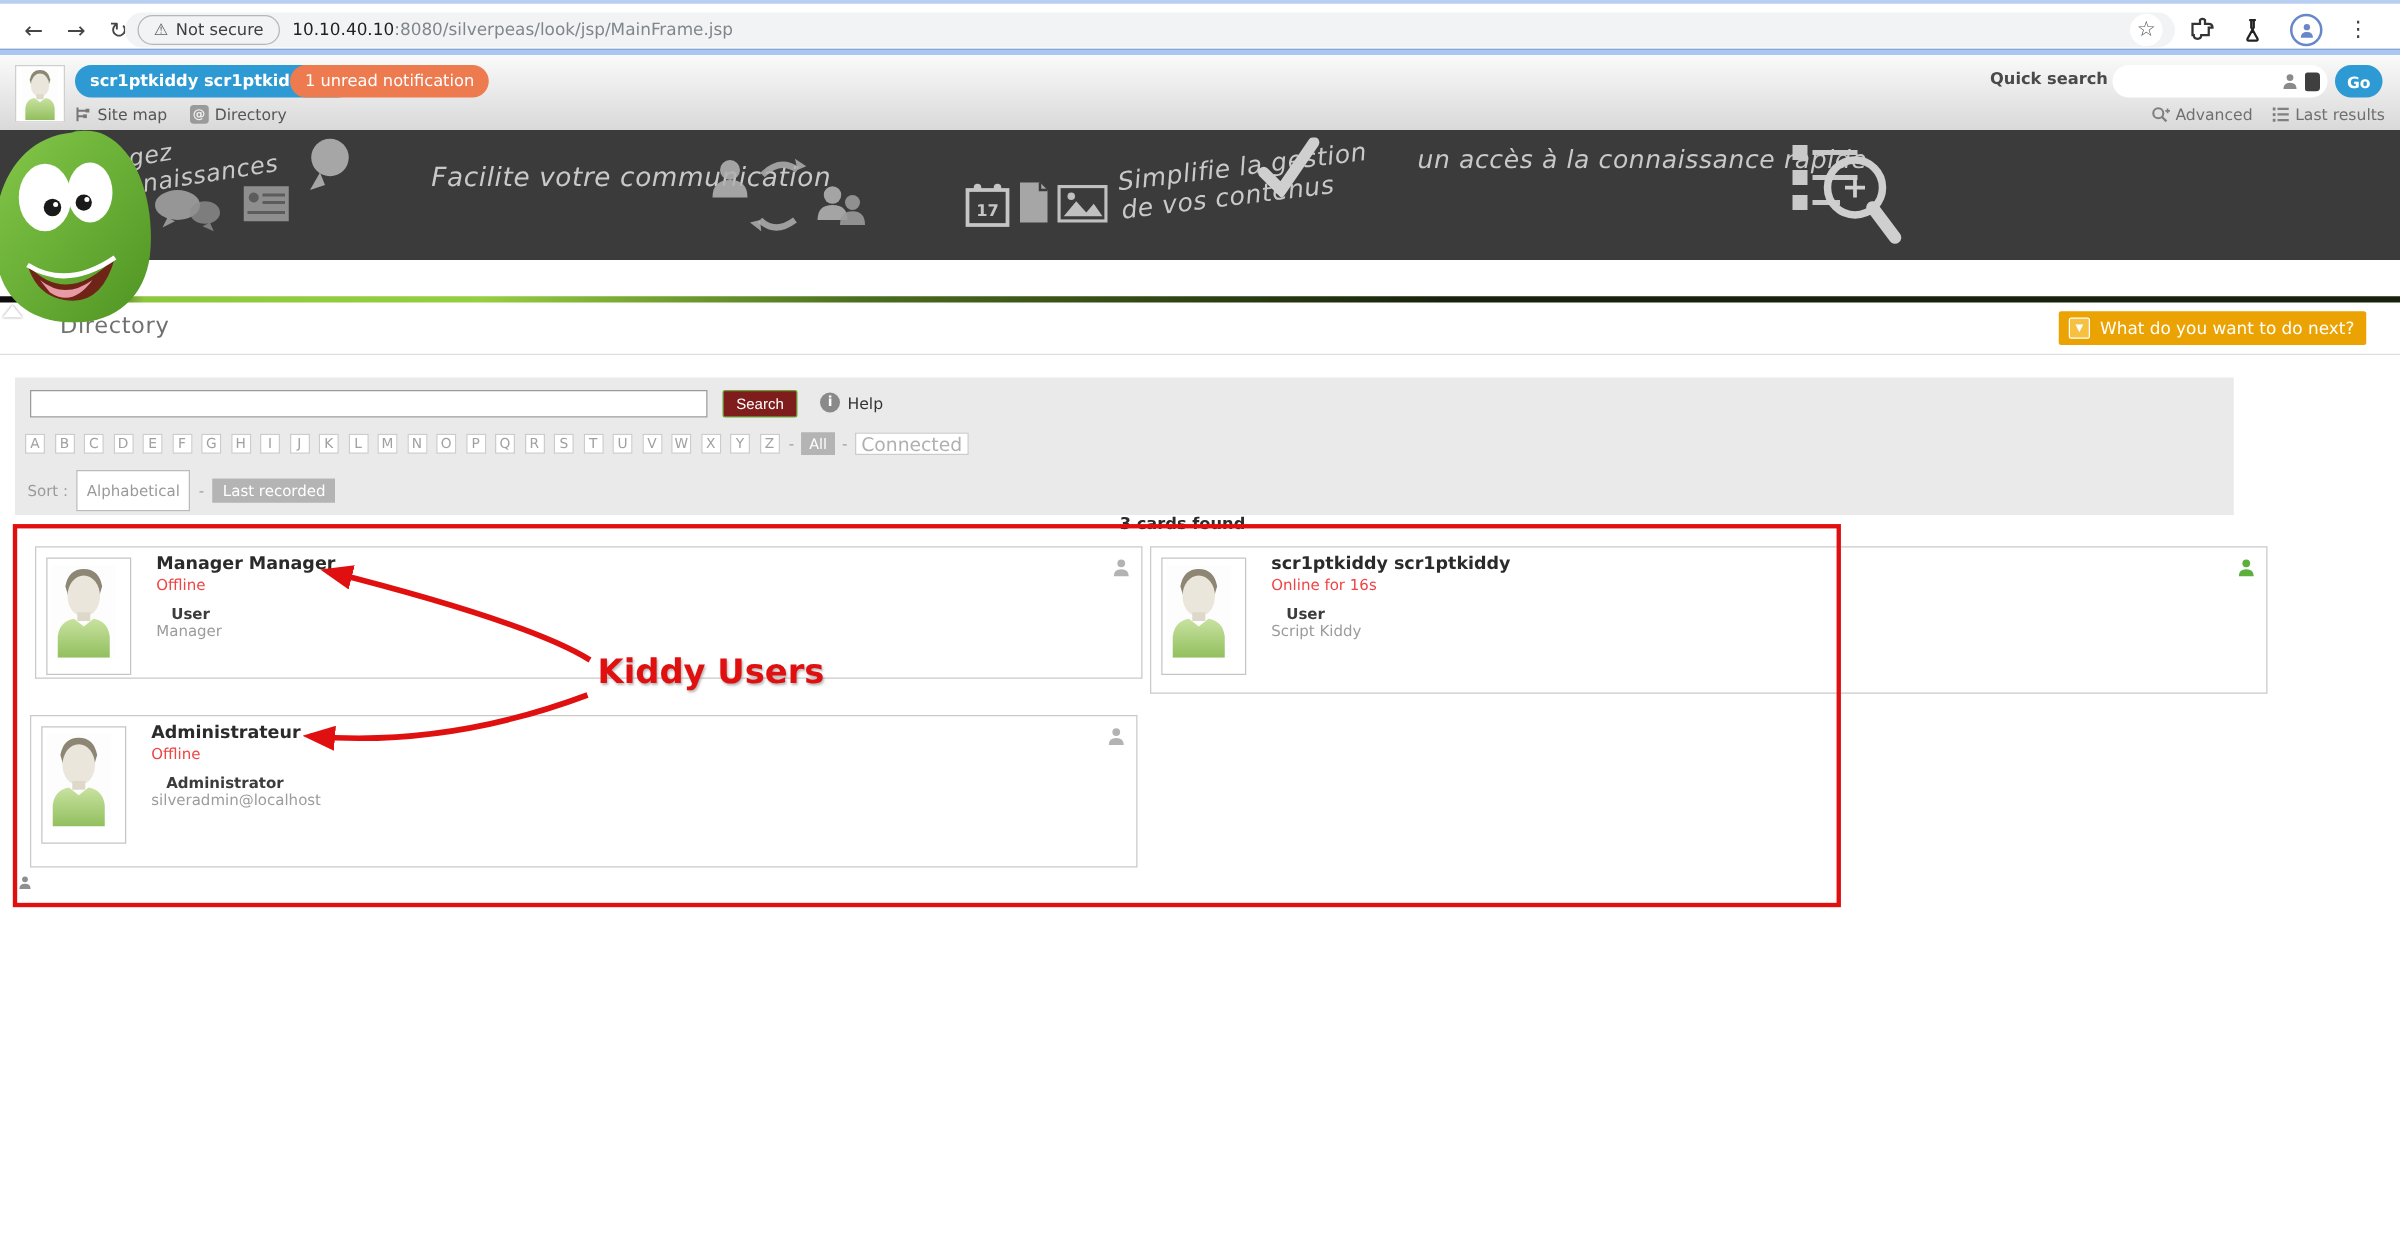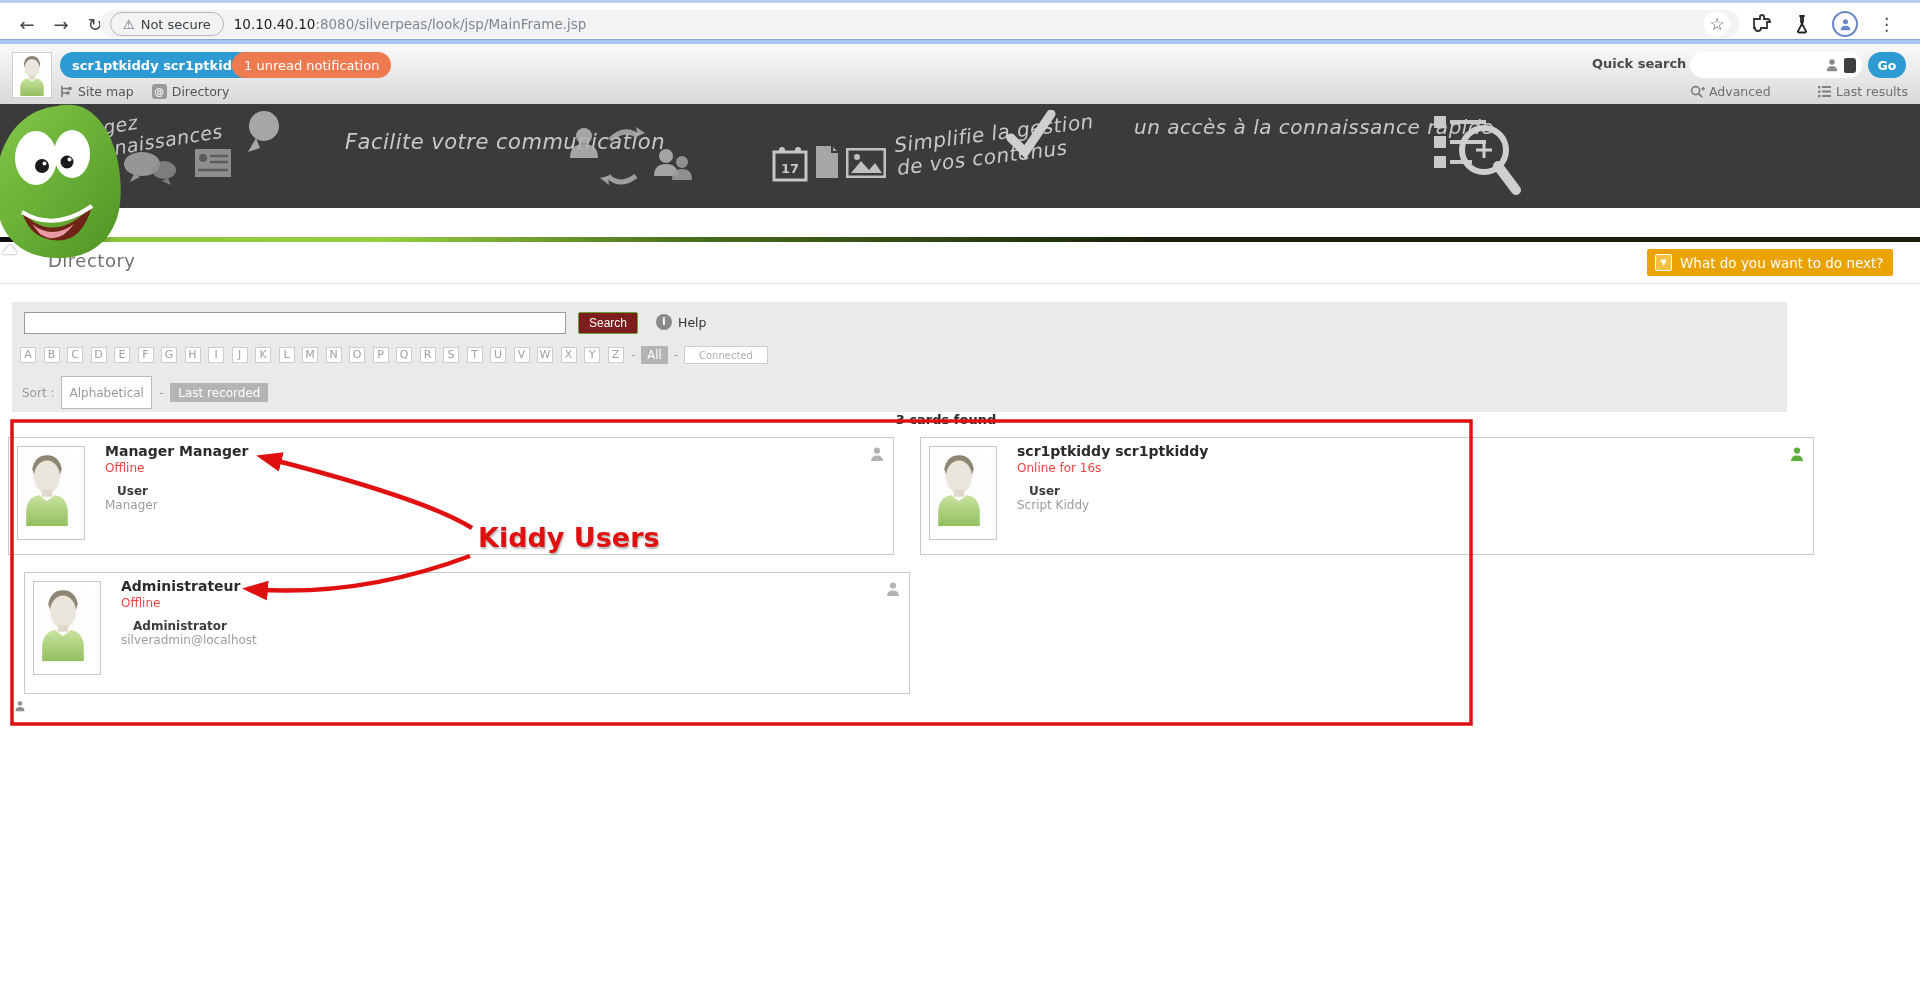--- a/index.html
+++ b/index.html
@@ -41,21 +41,21 @@
   .hdr-link{display:inline-flex;align-items:center;gap:5px;cursor:pointer;}
   .at-ico{width:15px;height:15px;border-radius:3px;background:#9a9a9a;color:#efefef;
           font-size:10px;font-weight:bold;display:inline-flex;align-items:center;justify-content:center;}
   .qs-label{left:1592px;top:12px;font-size:13px;font-weight:bold;color:#4a4a4a;}
   .qs-input-wrap{left:1690px;top:8px;width:172px;height:26px;background:#fff;border-radius:13px;
                  display:flex;align-items:center;box-sizing:border-box;padding:0 6px 0 12px;}
   .qs-input{border:none;outline:none;flex:1;min-width:10px;font-size:12px;background:transparent;}
   .qs-book{width:12px;height:15px;background:#3f3f3f;border-radius:2px 3px 3px 2px;margin-left:5px;}
   .go-btn{left:1868px;top:8px;width:38px;height:26px;border-radius:13px;background:#2d9ad3;color:#fff;
           font-size:12.5px;font-weight:bold;display:flex;align-items:center;justify-content:center;cursor:pointer;}
-  .hdr-right2{left:1690px;top:40px;width:218px;display:flex;justify-content:space-between;gap:16px;
+  .hdr-right2{left:1690px;top:40px;width:218px;display:flex;justify-content:flex-end;gap:16px;
               font-size:12.5px;color:#6f6f6f;}
   .hdr-right2 .hdr-link{gap:4px;}
 
   
   .banner{left:0;top:104px;width:1920px;height:104px;background:#3b3b3b;overflow:hidden;}
   .chalk{position:absolute;color:#c9c9c9;font-style:italic;letter-spacing:.5px;line-height:1.15;}
   .doodle{position:absolute;}
 
   
   .home-bar{left:0;top:208px;width:1920px;height:29px;
@@ -85,22 +85,22 @@
   .help-ico{position:absolute;left:644px;top:12px;width:16px;height:16px;border-radius:50%;background:#8a8a8a;
             color:#fff;font-size:11px;font-weight:bold;text-align:center;line-height:16px;font-style:normal;}
   .help-label{position:absolute;left:666px;top:13px;font-size:12.5px;color:#333;cursor:pointer;}
   .letters-row{position:absolute;left:8px;top:44px;display:flex;align-items:center;}
   .letter-btn{width:16px;height:16px;margin-right:7.5px;background:#fff;border:1px solid #ccc;
               color:#a0a0a0;font-size:11px;line-height:14px;text-align:center;padding:0;cursor:pointer;
               font-family:inherit;}
   .sep{color:#9a9a9a;font-size:12px;margin:0 6px 0 0;}
   .all-btn{height:18px;padding:0 5px;background:#b4b4b4;border:1px solid #b4b4b4;color:#fff;
            font-size:11.5px;margin-right:6px;cursor:pointer;font-family:inherit;}
-  .connected-btn{height:18px;padding:0 14px;background:#fff;border:1px solid #ccc;color:#b0b0b0;
-           font-size:10px;cursor:pointer;font-family:inherit;}
+  .connected-btn{height:18px;padding:0 4px;background:#fff;border:1px solid #ccc;color:#b0b0b0;
+           font-size:15px;cursor:pointer;font-family:inherit;}
   .sort-row{position:absolute;left:10px;top:74px;display:flex;align-items:center;gap:7px;
             font-size:12px;color:#9a9a9a;}
   .sort-btn-plain{height:33px;padding:0 7px;background:#fff;border:1px solid #bbb;color:#9a9a9a;
             font-size:12px;cursor:pointer;font-family:inherit;}
   .sort-btn-sel{height:19px;padding:0 7px;background:#b4b4b4;border:1px solid #b4b4b4;color:#fff;
             font-size:12px;cursor:pointer;font-family:inherit;}
 
   
   .count-text{left:12px;top:412px;width:1868px;text-align:center;font-size:13px;font-weight:bold;color:#2b2b2b;}
   .card{background:#fff;border:1px solid #c9c9c9;box-sizing:border-box;}
@@ -381,21 +381,21 @@
     <div class="sort-row">
       <span>Sort :</span>
       <button class="sort-btn-plain">Alphabetical</button>
       <span>-</span>
       <button class="sort-btn-sel">Last recorded</button>
     </div>
   </div>
 
   <div class="abs count-text">3 cards found</div>
 
-  <div class="abs card" style="left:8px;top:437px;width:886px;height:118px">
+  <div class="abs card" style="left:28px;top:437px;width:886px;height:106px">
     <span class="card-avatar"><svg width="52" height="78" viewBox="0 0 60 86">
           <use href="#avatar-sym"></use>
         </svg></span>
     <span class="card-name">Manager Manager</span>
     <span class="card-status">Offline</span>
     <span class="card-role">User</span>
     <span class="card-detail">Manager</span>
     <svg class="presence-icon offline" viewBox="0 0 16 16">
         <use href="#person-sym"></use>
       </svg>

